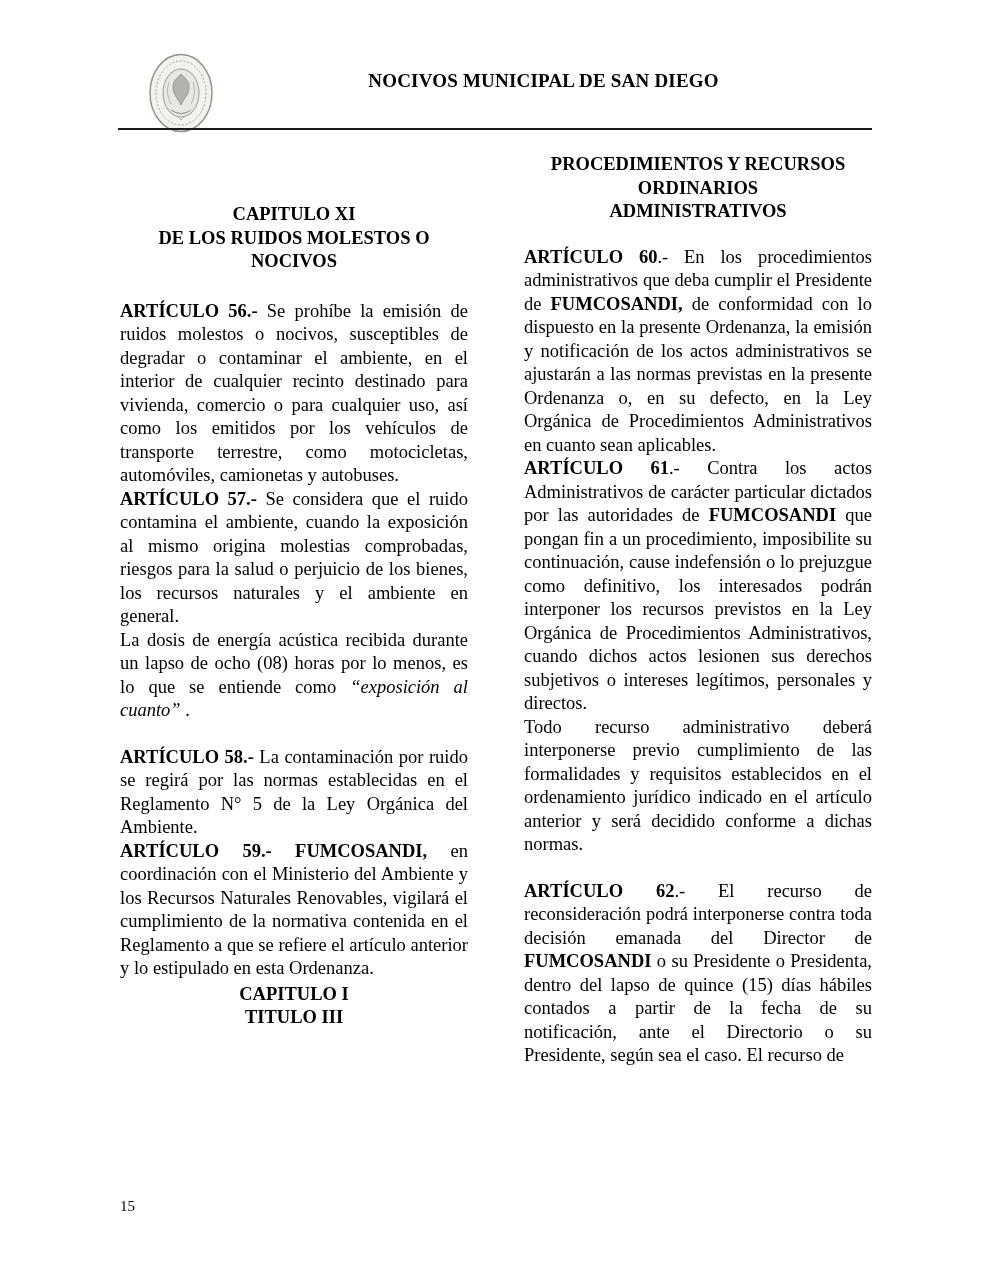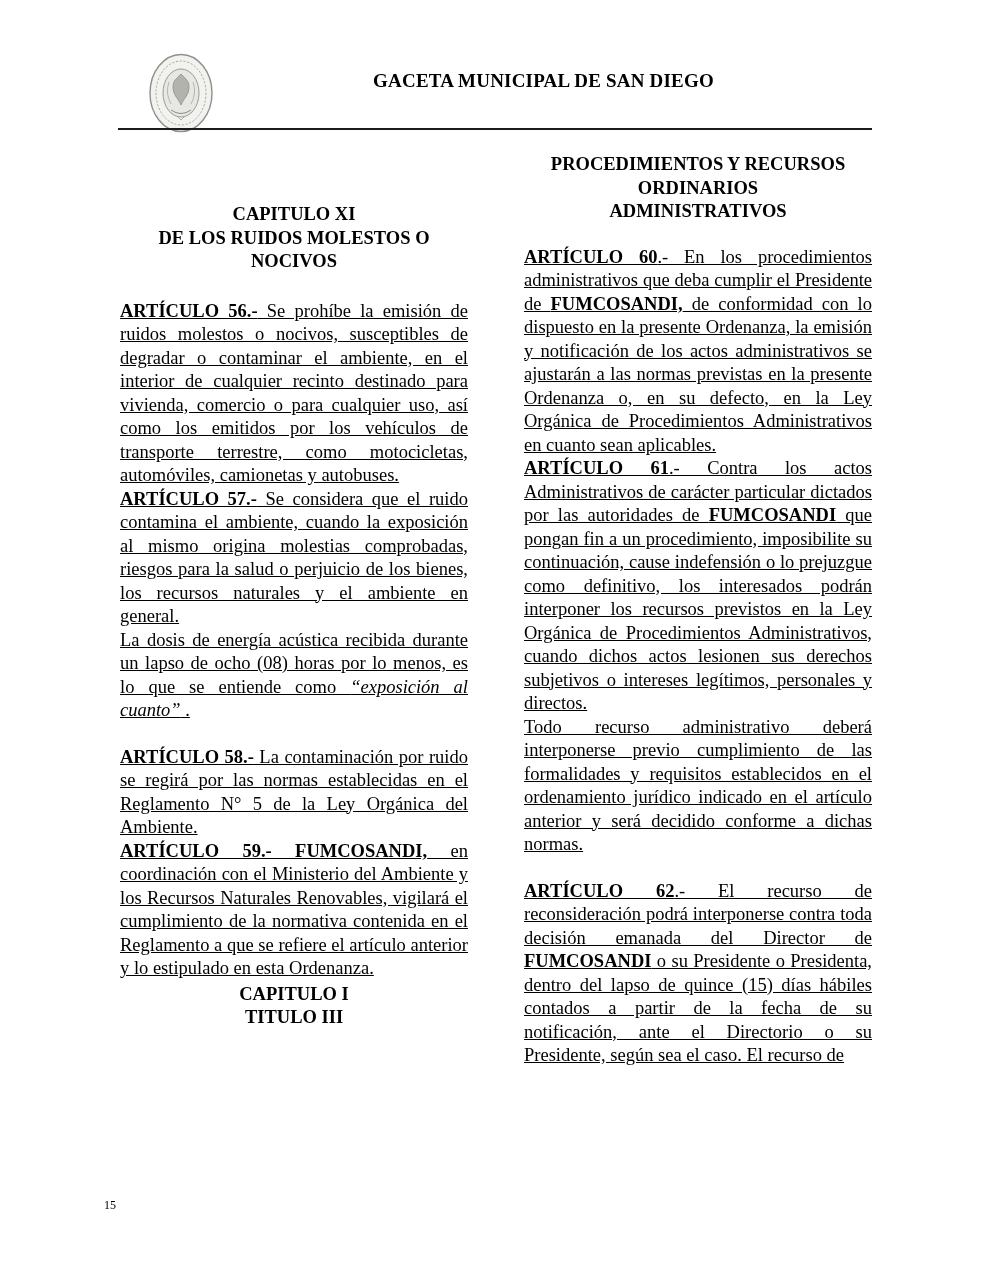--- a/index.html
+++ b/index.html
@@ -59,50 +59,50 @@
     font-weight: bold;
     font-size: 18.5px;
     line-height: 23.5px;
   }
   .hblock { display: block; }
   .heading-gap    { margin-bottom: 26px; margin-top: 12px; }
   .heading-gap-lg { margin-bottom: 22px; }
   .title3 { margin-top: 2px; }
 
   .article { margin: 0 0 23px 0; }
-  .para { margin: 0; text-align: justify; text-decoration: underline; }
+  .para { margin: 0; text-align: justify; }
   .para b { font-weight: bold; }
   .para i { font-style: italic; }
 
   .page-number {
     position: absolute;
-    left: 104px;
+    left: 120px;
     top: 1198px;
-    font-size: 12px;
+    font-size: 15px;
   }
 </style>
 </head>
 <body>
 
 <div class="page">
 
   <header>
     <div class="seal" aria-hidden="true">
       <svg viewBox="0 0 68 82" width="68" height="82" xmlns="http://www.w3.org/2000/svg">
         <ellipse cx="34" cy="41" rx="31" ry="38.5" fill="#f2f2ef" stroke="#90908c" stroke-width="1.4"></ellipse>
         <ellipse cx="34" cy="41" rx="25" ry="32" fill="none" stroke="#a8a8a4" stroke-width="1" stroke-dasharray="2.2 1.6"></ellipse>
         <ellipse cx="34" cy="41" rx="18" ry="24" fill="#e7e7e3" stroke="#9b9b97" stroke-width="1"></ellipse>
         <path d="M34 22 c5 5 8 7 8 13 0 8 -5 11 -8 18 -3 -7 -8 -10 -8 -18 0 -6 3 -8 8 -13z" fill="#b3b3ae" stroke="#8d8d89" stroke-width="0.8"></path>
         <path d="M24 58 q10 7 20 0" stroke="#8d8d89" stroke-width="1" fill="none"></path>
         <path d="M22 30 q-4 11 2 22" stroke="#a8a8a4" stroke-width="0.8" fill="none"></path>
         <path d="M46 30 q4 11 -2 22" stroke="#a8a8a4" stroke-width="0.8" fill="none"></path>
         <path d="M30 64 l4 4 l4 -4" stroke="#9b9b97" stroke-width="0.8" fill="none"></path>
       </svg>
     </div>
-    <h1 class="header-title">GACETA MUNICIPAL DE SAN DIEGO</h1>
+    <h1 class="header-title">NOCIVOS MUNICIPAL DE SAN DIEGO</h1>
     <div class="header-rule"></div>
   </header>
 
   <section class="col col-left">
 
     <h2 class="center-heading heading-gap">
       <span class="hblock">CAPITULO XI</span>
       <span class="hblock">DE LOS RUIDOS MOLESTOS O NOCIVOS</span>
     </h2>
 

